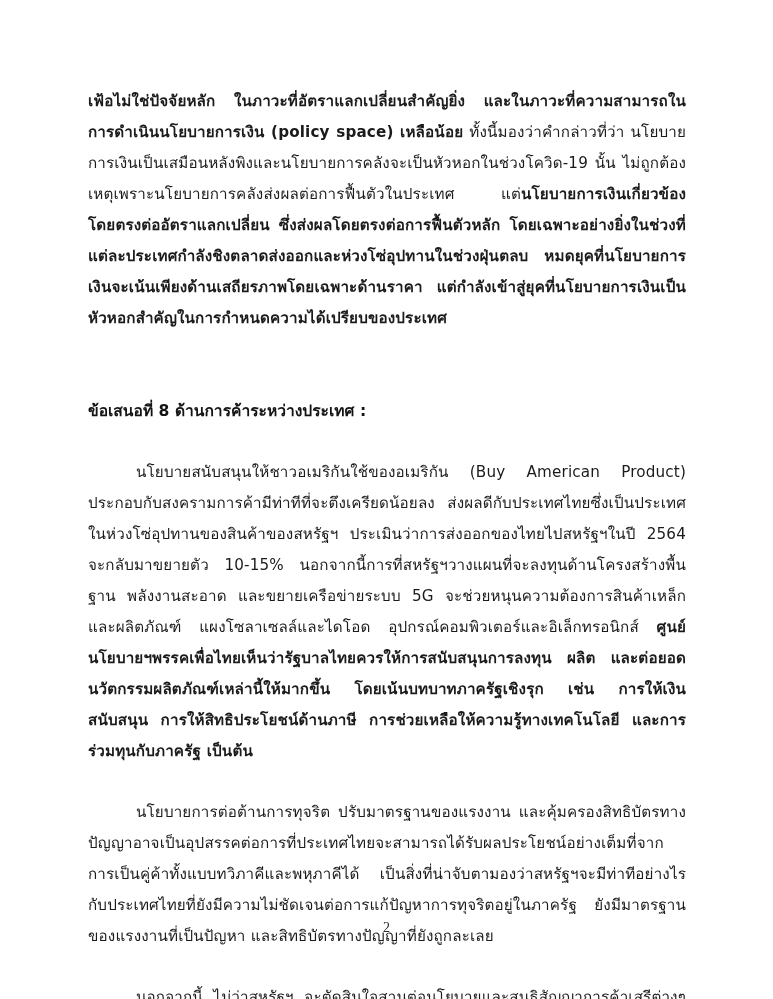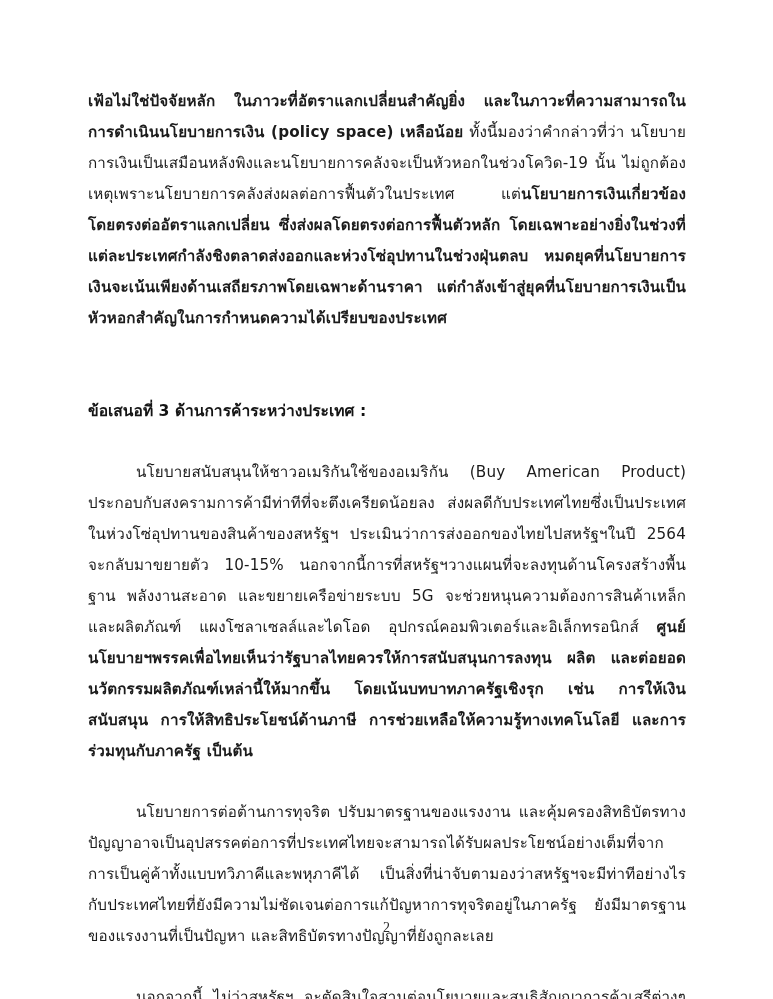--- a/index.html
+++ b/index.html
@@ -72,21 +72,21 @@
 <body>
 
 <div class="page">
 
   <div class="content">
 
     <p class="para no-indent"><span class="b">เฟ้อไม่ใช่ปัจจัยหลัก ในภาวะที่อัตราแลกเปลี่ยนสำคัญยิ่ง และในภาวะที่ความสามารถในการดำเนินนโยบายการเงิน (policy space) เหลือน้อย</span><span class="n"> ทั้งนี้มองว่าคำกล่าวที่ว่า นโยบายการเงินเป็นเสมือนหลังพิงและนโยบายการคลังจะเป็นหัวหอกในช่วงโควิด-19 นั้น ไม่ถูกต้อง เหตุเพราะนโยบายการคลังส่งผลต่อการฟื้นตัวในประเทศ แต่</span><span class="b">นโยบายการเงินเกี่ยวข้องโดยตรงต่ออัตราแลกเปลี่ยน ซึ่งส่งผลโดยตรงต่อการฟื้นตัวหลัก โดยเฉพาะอย่างยิ่งในช่วงที่แต่ละประเทศกำลังชิงตลาดส่งออกและห่วงโซ่อุปทานในช่วงฝุ่นตลบ หมดยุคที่นโยบายการเงินจะเน้นเพียงด้านเสถียรภาพโดยเฉพาะด้านราคา แต่กำลังเข้าสู่ยุคที่นโยบายการเงินเป็นหัวหอกสำคัญในการกำหนดความได้เปรียบของประเทศ</span></p>
 
     <div class="gap-lg"></div>
 
-    <p class="heading">ข้อเสนอที่ 3 ด้านการค้าระหว่างประเทศ :</p>
+    <p class="heading">ข้อเสนอที่ 8 ด้านการค้าระหว่างประเทศ :</p>
 
     <div class="gap-md"></div>
 
     <p class="para indent"><span class="n">นโยบายสนับสนุนให้ชาวอเมริกันใช้ของอเมริกัน (Buy American Product) ประกอบกับสงครามการค้ามีท่าทีที่จะตึงเครียดน้อยลง ส่งผลดีกับประเทศไทยซึ่งเป็นประเทศในห่วงโซ่อุปทานของสินค้าของสหรัฐฯ ประเมินว่าการส่งออกของไทยไปสหรัฐฯในปี 2564 จะกลับมาขยายตัว 10-15% นอกจากนี้การที่สหรัฐฯวางแผนที่จะลงทุนด้านโครงสร้างพื้นฐาน พลังงานสะอาด และขยายเครือข่ายระบบ 5G จะช่วยหนุนความต้องการสินค้าเหล็กและผลิตภัณฑ์ แผงโซลาเซลล์และไดโอด อุปกรณ์คอมพิวเตอร์และอิเล็กทรอนิกส์ </span><span class="b">ศูนย์นโยบายฯพรรคเพื่อไทยเห็นว่ารัฐบาลไทยควรให้การสนับสนุนการลงทุน ผลิต และต่อยอดนวัตกรรมผลิตภัณฑ์เหล่านี้ให้มากขึ้น โดยเน้นบทบาทภาครัฐเชิงรุก เช่น การให้เงินสนับสนุน การให้สิทธิประโยชน์ด้านภาษี การช่วยเหลือให้ความรู้ทางเทคโนโลยี และการร่วมทุนกับภาครัฐ เป็นต้น</span></p>
 
     <div class="gap-sm"></div>
 
     <p class="para indent"><span class="n">นโยบายการต่อต้านการทุจริต ปรับมาตรฐานของแรงงาน และคุ้มครองสิทธิบัตรทางปัญญาอาจเป็นอุปสรรคต่อการที่ประเทศไทยจะสามารถได้รับผลประโยชน์อย่างเต็มที่จากการเป็นคู่ค้าทั้งแบบทวิภาคีและพหุภาคีได้ เป็นสิ่งที่น่าจับตามองว่าสหรัฐฯจะมีท่าทีอย่างไรกับประเทศไทยที่ยังมีความไม่ชัดเจนต่อการแก้ปัญหาการทุจริตอยู่ในภาครัฐ ยังมีมาตรฐานของแรงงานที่เป็นปัญหา และสิทธิบัตรทางปัญญาที่ยังถูกละเลย</span></p>
 
     <div class="gap-sm"></div>

